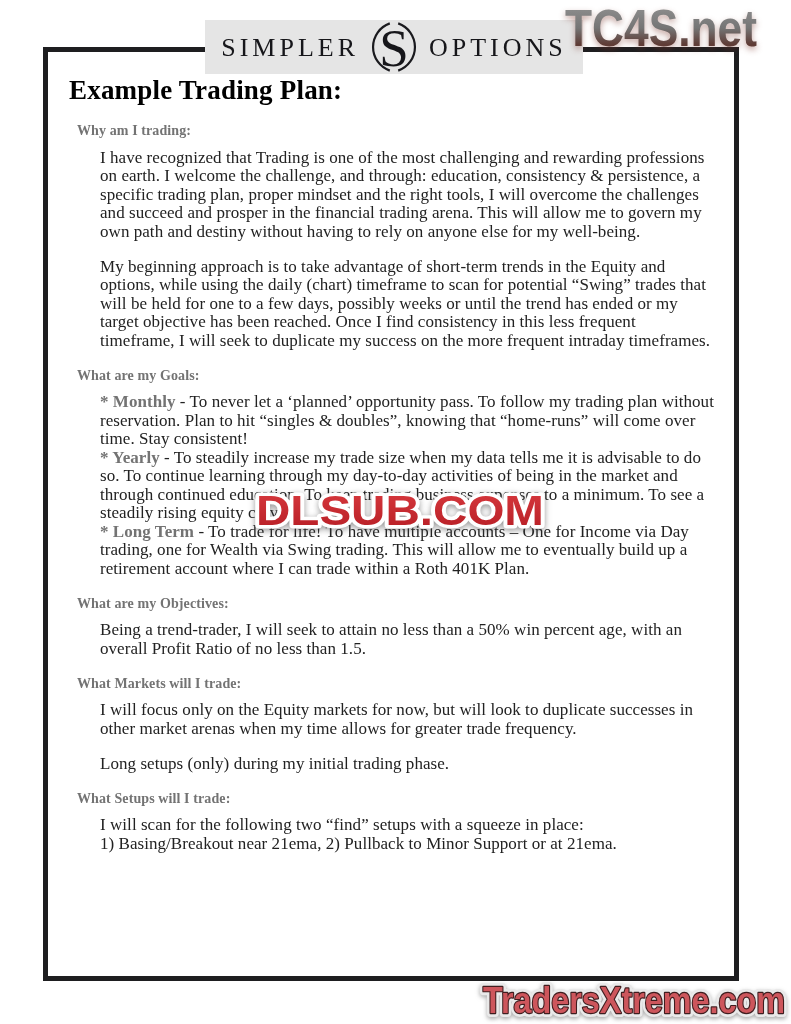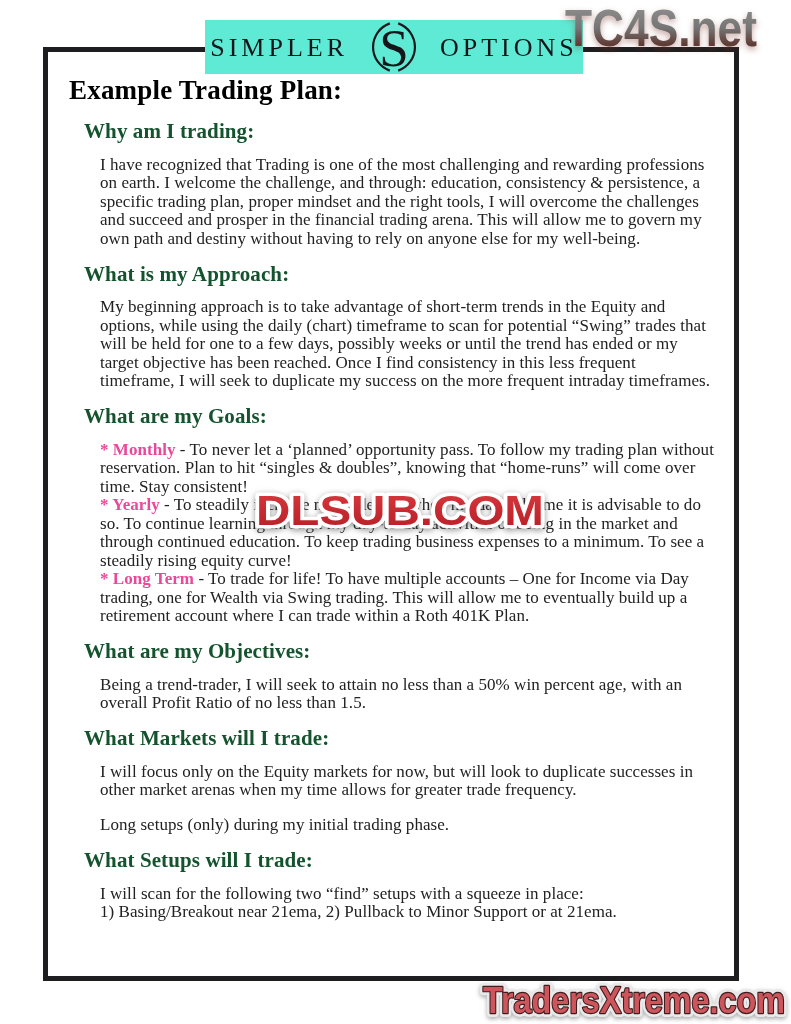--- a/index.html
+++ b/index.html
@@ -7,39 +7,39 @@
     width:791px;height:1024px;position:relative;background:#ffffff;
     font-family:"Liberation Serif", serif;color:#222;overflow:hidden;
   }
   .frame{
     position:absolute;left:43px;top:47px;width:696px;height:934px;
     box-sizing:border-box;border:5px solid #1e1e20;background:transparent;z-index:1;
   }
   
   .brand{
     position:absolute;left:205px;top:20px;width:378px;height:54px;
-    background:#5eead4;z-index:3;display:flex;align-items:center;justify-content:center;gap:20px;
+    background:#e5e5e5;z-index:3;display:flex;align-items:center;justify-content:center;gap:9px;
   }
   .brand .word{
     font-family:"Liberation Serif", serif;font-size:26px;letter-spacing:4px;
     color:#16161a;white-space:nowrap;transform:translateY(1px);
   }
   .brand svg{display:block;}
   
   .tc4s{position:absolute;left:560px;top:0px;z-index:4;filter:drop-shadow(0 3px 3px rgba(125,55,45,0.45));}
   
   .content{position:absolute;left:69px;top:78px;width:648px;z-index:2;}
   h1{
     font-size:27px;line-height:25px;font-weight:bold;color:#000000;
     margin:0 0 19px 0;letter-spacing:0.2px;
   }
   section{margin:0 0 16.5px 0;}
-  h3{font-size:21px;line-height:18.5px;font-weight:bold;color:#14532d;margin:15px;letter-spacing:0.1px;}
+  h3{font-size:14px;line-height:18.5px;font-weight:bold;color:#737373;margin:8px;letter-spacing:0.1px;}
   p{font-size:17px;line-height:18.5px;margin:0 0 0 31px;width:614px;letter-spacing:0.05px;}
-  p b{font-weight:bold;color:#ec4899;}
+  p b{font-weight:bold;color:#737373;}
   
   .dlsub{position:absolute;left:240px;top:483px;z-index:5;filter:drop-shadow(0 2px 3px rgba(70,70,70,0.55));}
   
   .txtreme{position:absolute;left:476px;top:980px;z-index:5;filter:drop-shadow(0 2px 2px rgba(90,90,90,0.5));}
 </style>
 </head>
 <body>
 
 <div class="tc4s">
   <svg width="202" height="58" viewBox="0 0 202 58">
@@ -69,21 +69,20 @@
 
 <div class="content">
   <h1>Example Trading Plan:</h1>
 
   <section>
     <h3>Why am I trading:</h3>
     <p>I have recognized that Trading is one of the most challenging and rewarding professions on earth. I welcome the challenge, and through: education, consistency &amp; persistence, a specific trading plan, proper mindset and the right tools, I will overcome the challenges and succeed and prosper in the financial trading arena. This will allow me to govern my own path and destiny without having to rely on anyone else for my well-being.</p>
   </section>
 
   <section>
-    <h3>What is my Approach:</h3>
     <p>My beginning approach is to take advantage of short-term trends in the Equity and options, while using the daily (chart) timeframe to scan for potential “Swing” trades that will be held for one to a few days, possibly weeks or until the trend has ended or my target objective has been reached. Once I find consistency in this less frequent timeframe, I will seek to duplicate my success on the more frequent intraday timeframes.</p>
   </section>
 
   <section>
     <h3>What are my Goals:</h3>
     <p><b>* Monthly</b><span> - To never let a ‘planned’ opportunity pass. To follow my trading plan without reservation. Plan to hit “singles &amp; doubles”, knowing that “home-runs” will come over time. Stay consistent!</span></p>
     <p><b>* Yearly</b><span> - To steadily increase my trade size when my data tells me it is advisable to do so. To continue learning through my day-to-day activities of being in the market and through continued education. To keep trading business expenses to a minimum. To see a steadily rising equity curve!</span></p>
     <p><b>* Long Term</b><span> - To trade for life! To have multiple accounts – One for Income via Day trading, one for Wealth via Swing trading. This will allow me to eventually build up a retirement account where I can trade within a Roth 401K Plan.</span></p>
   </section>
 

